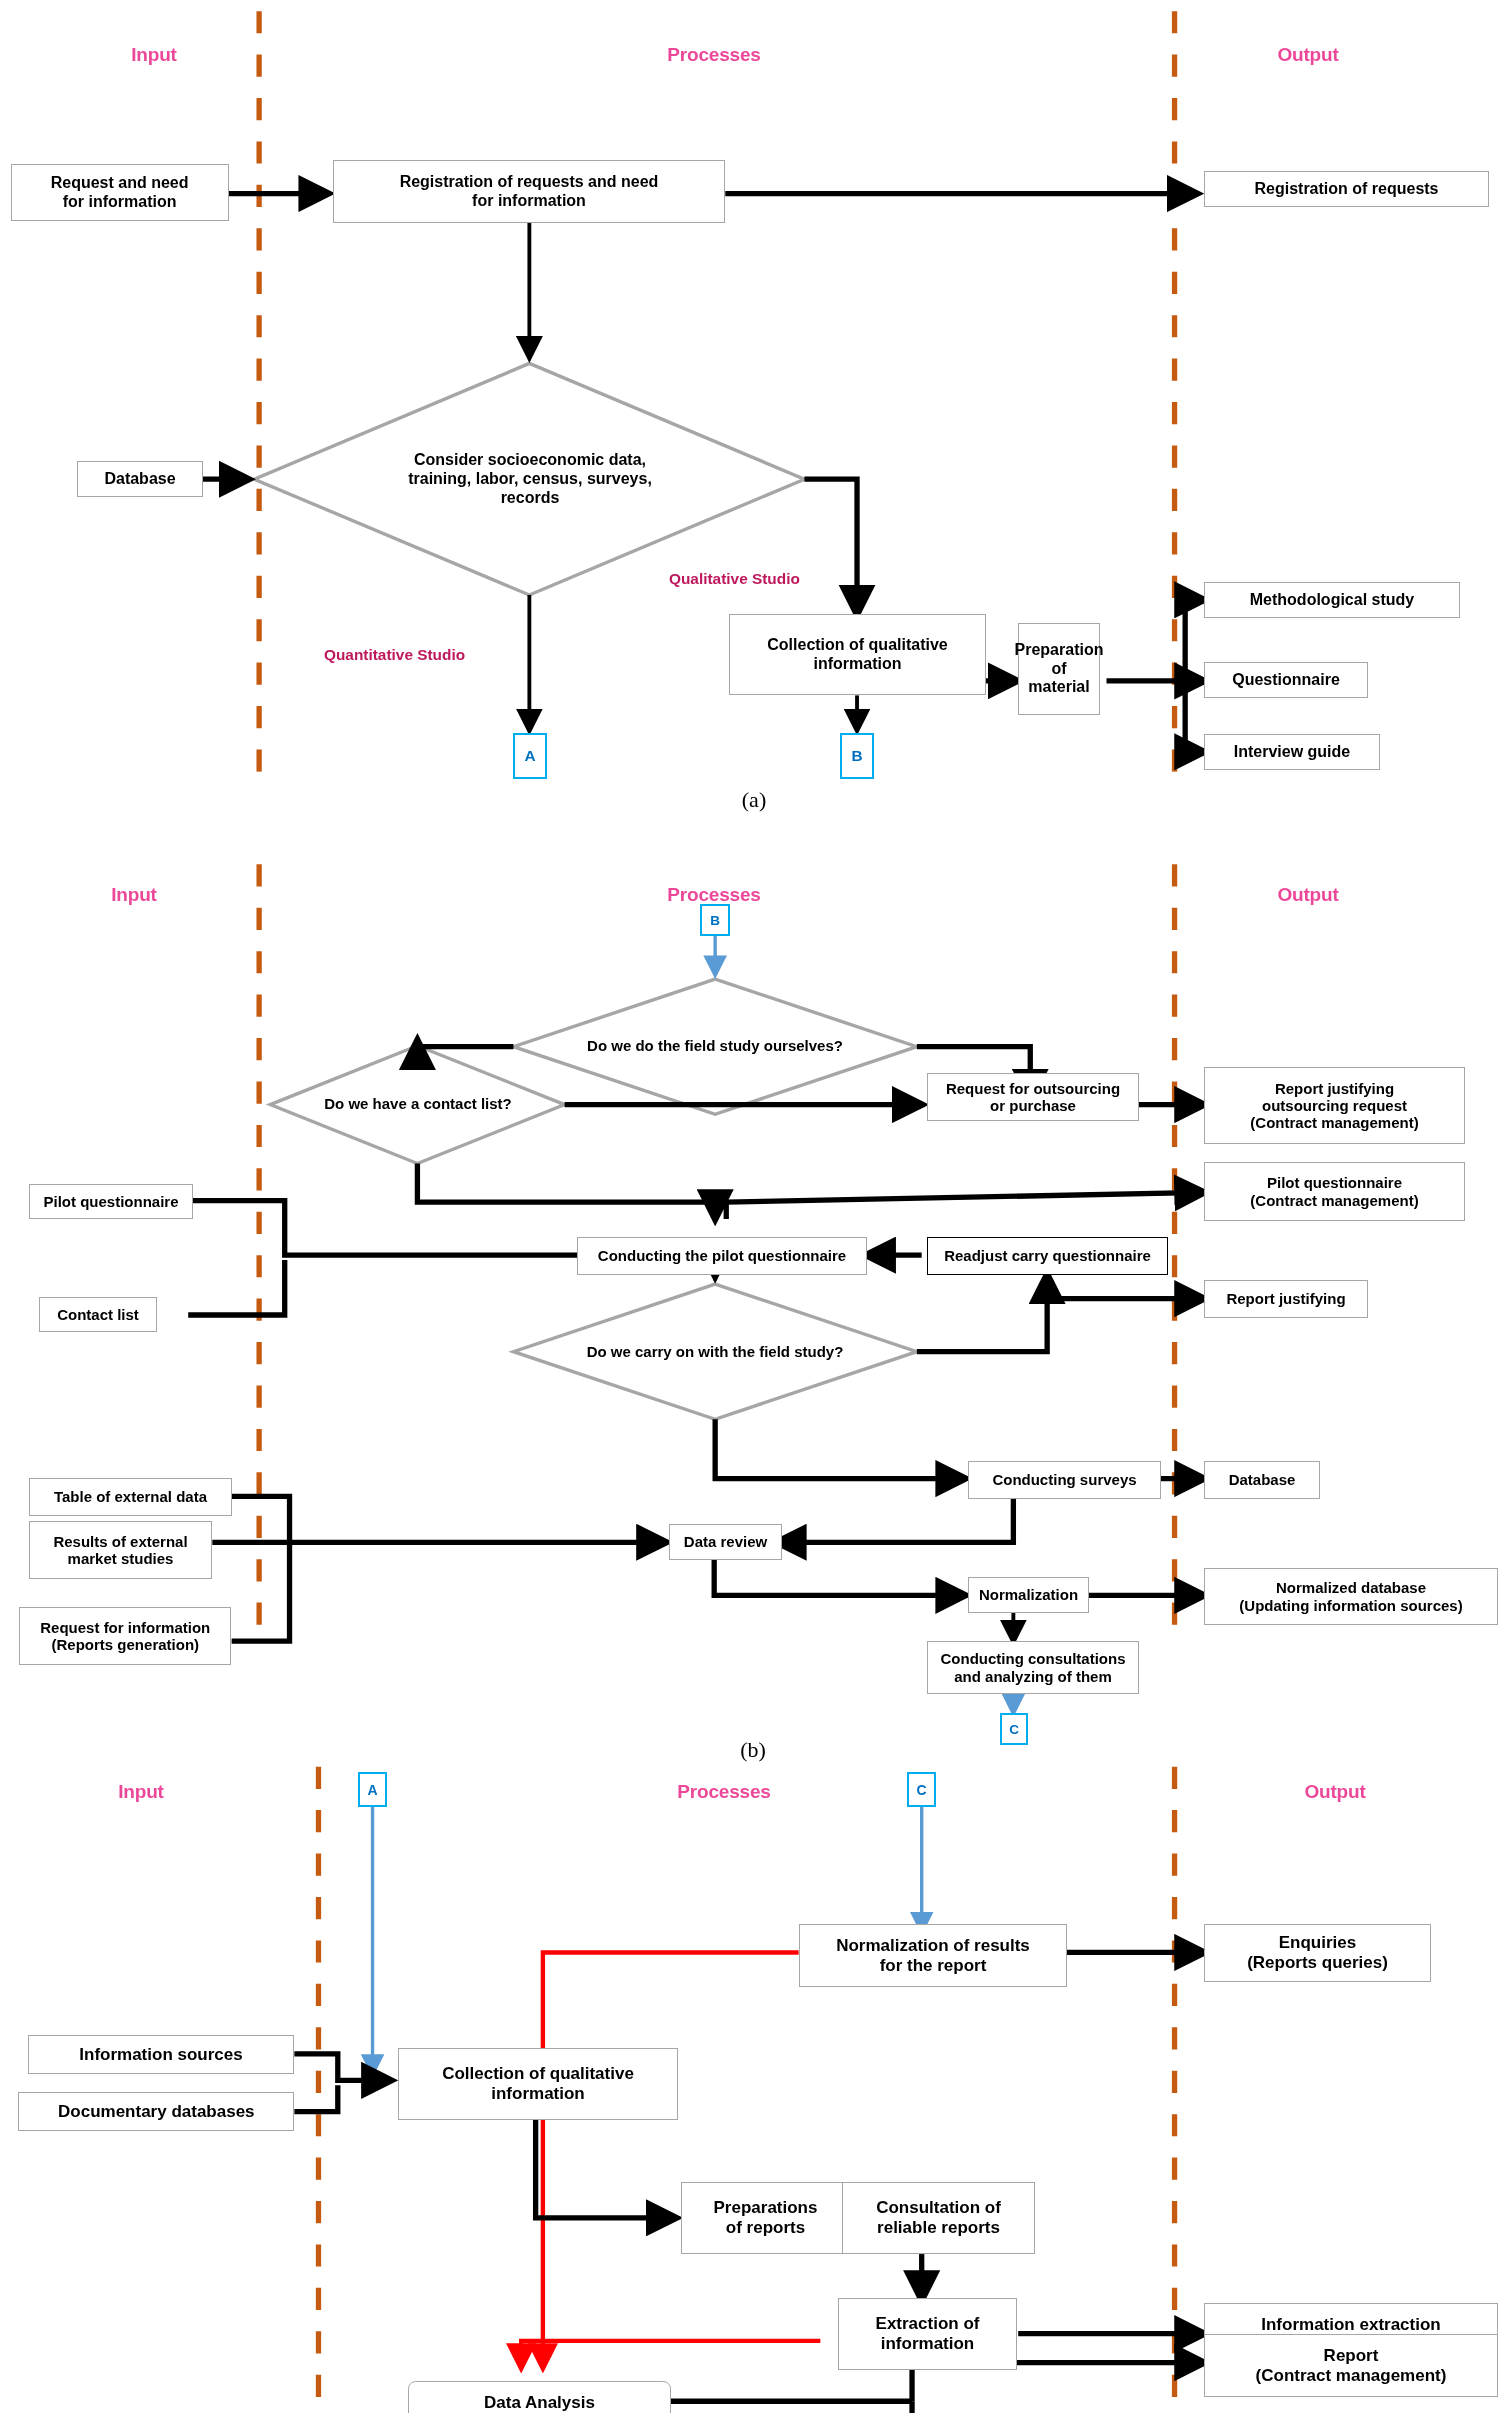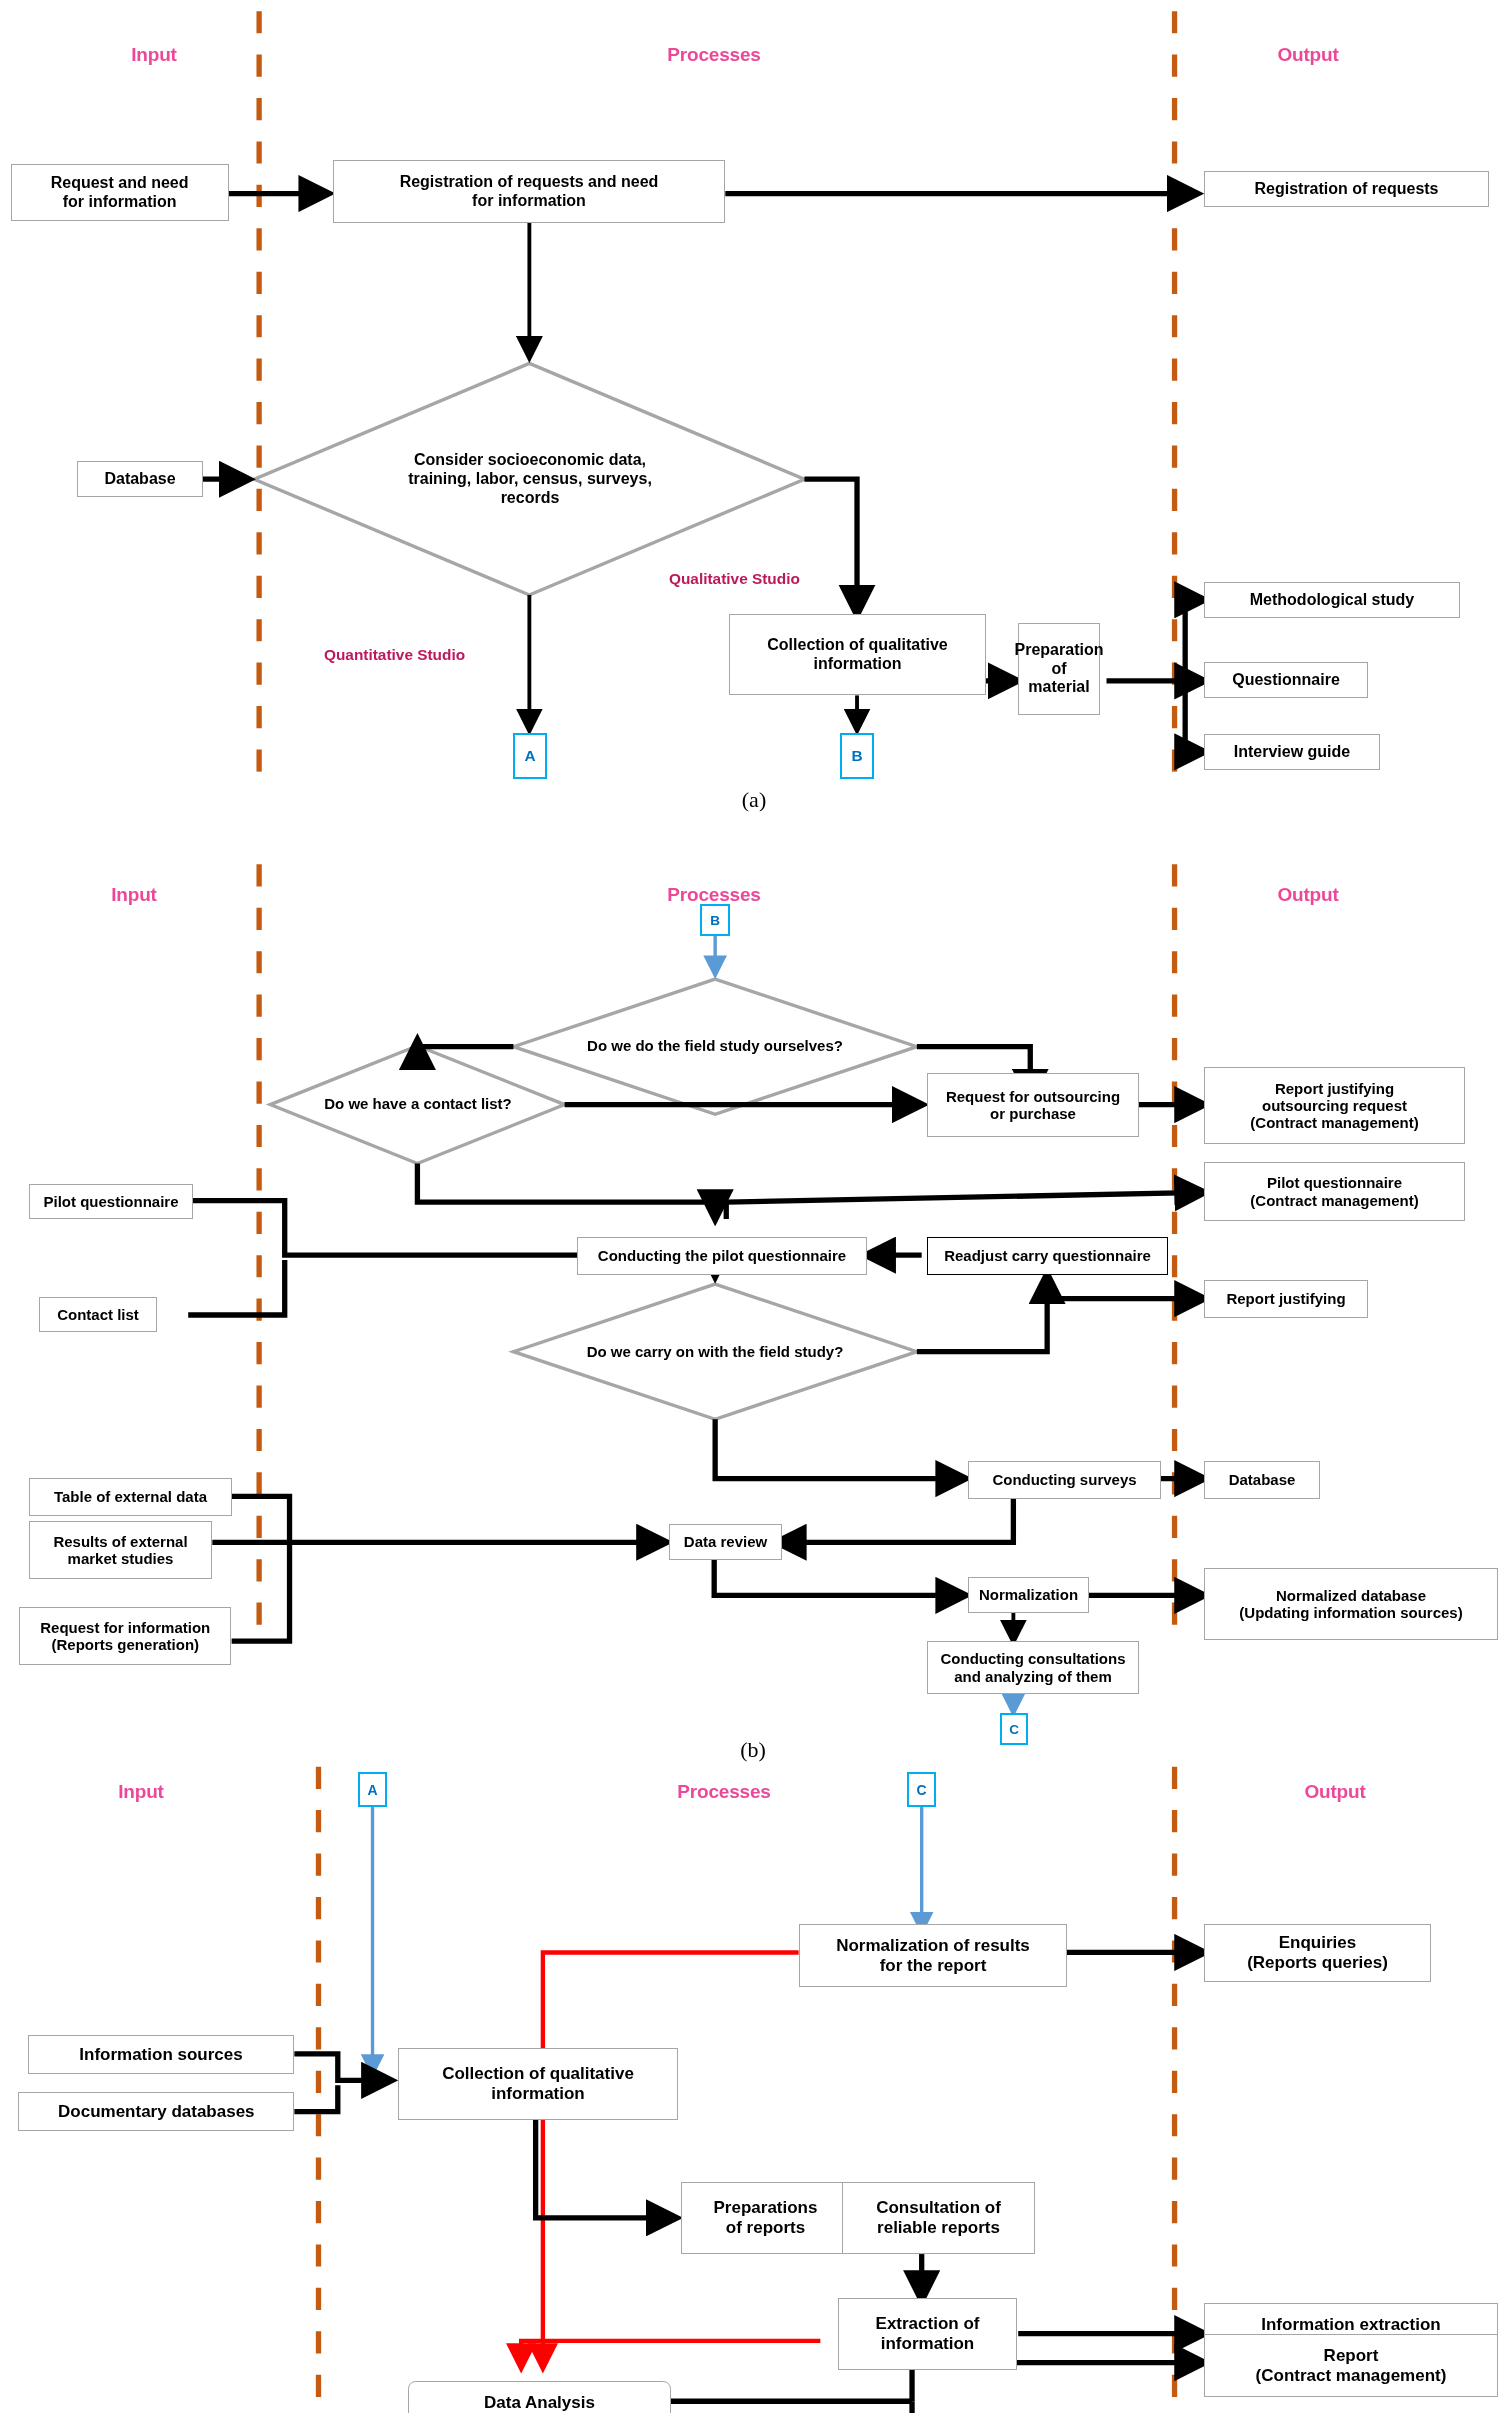--- a/index.html
+++ b/index.html
@@ -214,21 +214,21 @@
   <div class="col-head" style="left:134px;top:884px;">Input</div>
   <div class="col-head" style="left:714px;top:884px;">Processes</div>
   <div class="col-head" style="left:1308px;top:884px;">Output</div>
 
   <div class="conn" style="left:700px;top:904px;width:30px;height:32px;font-size:13.5px;">B</div>
 
   <div class="diamond-label" style="left:715px;top:1046px;font-size:15px;">Do we do the field study ourselves?</div>
   <div class="diamond-label" style="left:418px;top:1104px;font-size:15px;">Do we have a contact list?</div>
   <div class="diamond-label" style="left:715px;top:1352px;font-size:15px;">Do we carry on with the field study?</div>
 
-  <div class="node thin" style="left:927px;top:1073px;width:212px;height:64px;font-size:15px;white-space:pre-line;">Request for outsourcing
+  <div class="node thin" style="left:927px;top:1073px;width:212px;height:48px;font-size:15px;white-space:pre-line;">Request for outsourcing
 or purchase</div>
 
   <div class="node thin" style="left:1204px;top:1067px;width:261px;height:77px;font-size:15px;white-space:pre-line;">Report justifying
 outsourcing request
 (Contract management)</div>
 
   <div class="node thin" style="left:29px;top:1184px;width:164px;height:35px;font-size:15px;">Pilot questionnaire</div>
   <div class="node thin" style="left:39px;top:1297px;width:118px;height:35px;font-size:15px;">Contact list</div>
 
   <div class="node thin" style="left:1204px;top:1162px;width:261px;height:59px;font-size:15px;white-space:pre-line;">Pilot questionnaire
@@ -245,21 +245,21 @@
 market studies</div>
   <div class="node thin" style="left:19.3px;top:1607px;width:212px;height:58px;font-size:15px;white-space:pre-line;">Request for information
 (Reports generation)</div>
 
   <div class="node thin" style="left:968px;top:1461px;width:193px;height:38px;font-size:15px;">Conducting surveys</div>
   <div class="node thin" style="left:1204px;top:1461px;width:116px;height:38px;font-size:15px;">Database</div>
 
   <div class="node thin" style="left:669px;top:1524px;width:113px;height:36px;font-size:15px;">Data review</div>
 
   <div class="node thin" style="left:968px;top:1577px;width:121px;height:36px;font-size:15px;">Normalization</div>
-  <div class="node thin" style="left:1204px;top:1568px;width:294px;height:72px;font-size:15px;white-space:pre-line;">Normalized database
+  <div class="node thin" style="left:1204px;top:1568px;width:294px;height:57px;font-size:15px;white-space:pre-line;">Normalized database
 (Updating information sources)</div>
 
   <div class="node thin" style="left:927px;top:1641px;width:212px;height:53px;font-size:15px;white-space:pre-line;">Conducting consultations
 and analyzing of them</div>
 
   <div class="conn" style="left:1000px;top:1713px;width:28px;height:32px;font-size:13.5px;">C</div>
 
   <div class="caption" style="left:753px;top:1737px;">
     <span>(b)</span>
   </div>

